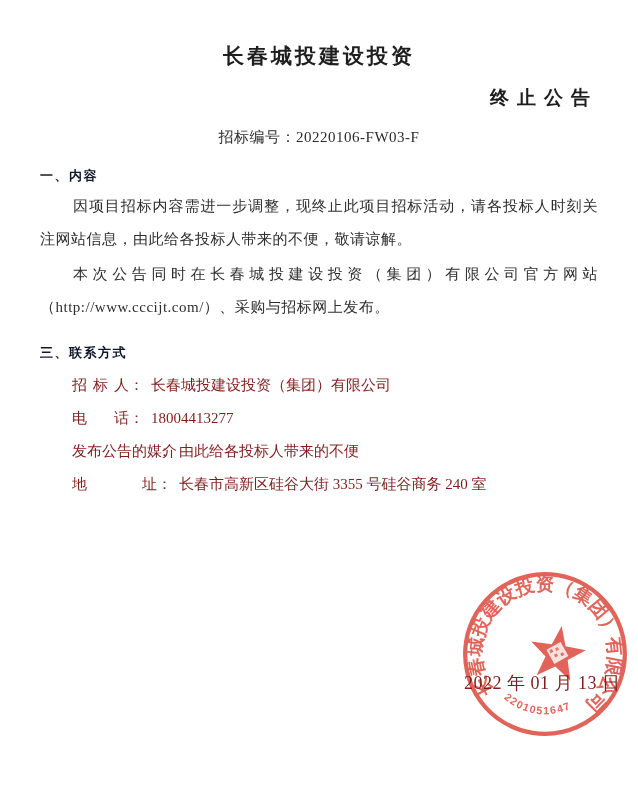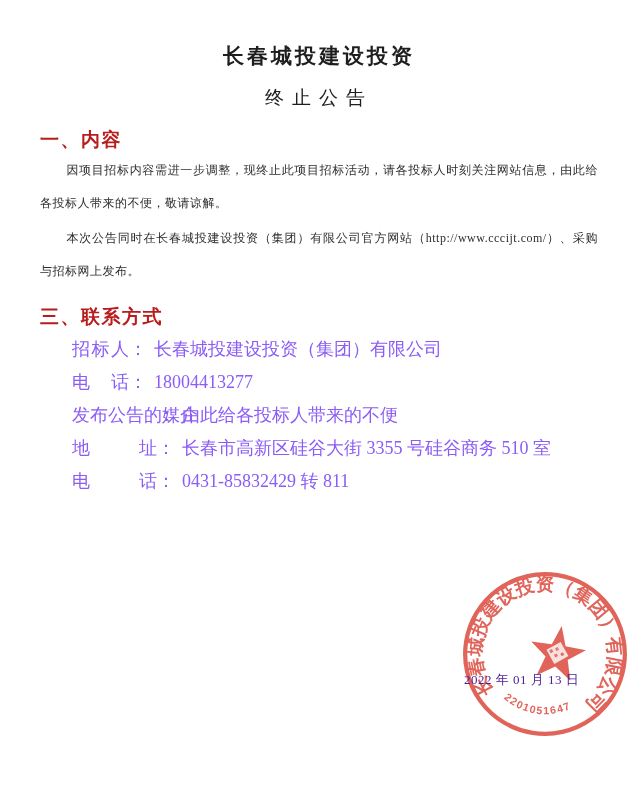--- a/index.html
+++ b/index.html
@@ -26,60 +26,60 @@
     font-size: 21px;
     font-weight: bold;
     letter-spacing: 3px;
     text-align: center;
     color: #1e1e1e;
     margin: 8px 0 0 0;
   }
   .subtitle {
     font-family: "Liberation Sans", "DejaVu Sans", sans-serif;
     font-size: 19px;
-    font-weight: normal;
+    font-weight: bold;
     letter-spacing: 8px;
-    text-align: center;
+    text-align: right;
     color: #1e1e1e;
     margin: 15px 0 0 0;
   }
   .bid-line {
     font-size: 15px;
     text-align: center;
     margin-top: 17px;
     letter-spacing: 0.5px;
     color: #2b2b2b;
   }
   .sec-heading {
     font-family: "Liberation Sans", "DejaVu Sans", sans-serif;
-    font-size: 19px;
+    font-size: 13px;
     font-weight: bold;
     letter-spacing: 1.5px;
-    color: #b91c1c;
+    color: #0f172a;
     margin: 17px 0 0 0;
     line-height: 24px;
   }
   .para {
-    font-size: 12px;
+    font-size: 15px;
     line-height: 33px;
     text-align: justify;
     text-indent: 2.2em;
     letter-spacing: 0.5px;
     margin: 2px 0 0 0;
     color: #2e2e2e;
   }
   .contacts {
     margin-top: 4px;
   }
   .contact-row {
     line-height: 33px;
-    font-size: 18px;
+    font-size: 15px;
     padding-left: 32px;
     white-space: nowrap;
-    color: #8b5cf6;
+    color: #7f1d1d;
   }
   .contact-label {
     display: inline-block;
     text-align: justify;
     text-align-last: justify;
     -moz-text-align-last: justify;
     vertical-align: bottom;
   }
   .contact-label.narrow { width: 57px; }
   .contact-label.wide  { width: 85px; }
@@ -89,56 +89,54 @@
     left: 449px;
     top: 558px;
     width: 192px;
     height: 192px;
     opacity: 0.88;
   }
   .doc-date {
     position: absolute;
     left: 464px;
     top: 671px;
-    font-size: 13px;
+    font-size: 18px;
     letter-spacing: 0.5px;
-    color: #4c1d95;
+    color: #7f1d1d;
     white-space: nowrap;
   }
 </style>
 </head>
 <body>
 
 <div class="doc">
 
   <div class="title">长春城投建设投资</div>
   <div class="subtitle">终止公告</div>
+  <div class="bid-line">招标编号：20220106-FW03-F</div>
 
   <div class="sec-heading">一、内容</div>
   <p class="para">因项目招标内容需进一步调整，现终止此项目招标活动，请各投标人时刻关注网站信息，由此给各投标人带来的不便，敬请谅解。</p>
 
   <p class="para">本次公告同时在长春城投建设投资（集团）有限公司官方网站（http://www.cccijt.com/）、采购与招标网上发布。</p>
 
   <div class="sec-heading">三、联系方式</div>
 
   <div class="contacts">
     <div class="contact-row">
       <span class="contact-label narrow">招标人</span><span>：</span><span class="contact-value">长春城投建设投资（集团）有限公司</span>
     </div>
     <div class="contact-row">
       <span class="contact-label narrow">电话</span><span>：</span><span class="contact-value">18004413277</span>
     </div>
     <div class="contact-row">
       <span class="contact-label wide">发布公告的媒介</span><span>：</span><span class="contact-value">由此给各投标人带来的不便</span>
     </div>
     <div class="contact-row">
-      <span class="contact-label wide">地址</span><span>：</span><span class="contact-value">长春市高新区硅谷大街 3355 号硅谷商务 510 室</span>
-    </div>
-    <div class="contact-row">
-      <span class="contact-label wide">电话</span><span>：</span><span class="contact-value">0431-85832429 转 811</span>
+      <span class="contact-label wide">地址</span><span>：</span><span class="contact-value">长春市高新区硅谷大街 3355 号硅谷商务 240 室</span>
     </div>
   </div>
 
 </div>
 
 <svg class="stamp" viewBox="0 0 190 190" xmlns="http://www.w3.org/2000/svg">
   <defs>
     <path id="seal-text-arc" d="M 50.5,139.5 A 63,63 0 1 1 139.5,139.5" fill="none"></path>
     <path id="seal-serial-arc" d="M 61.5,144.6 A 61,61 0 0 0 128.5,144.6" fill="none"></path>
   </defs>

